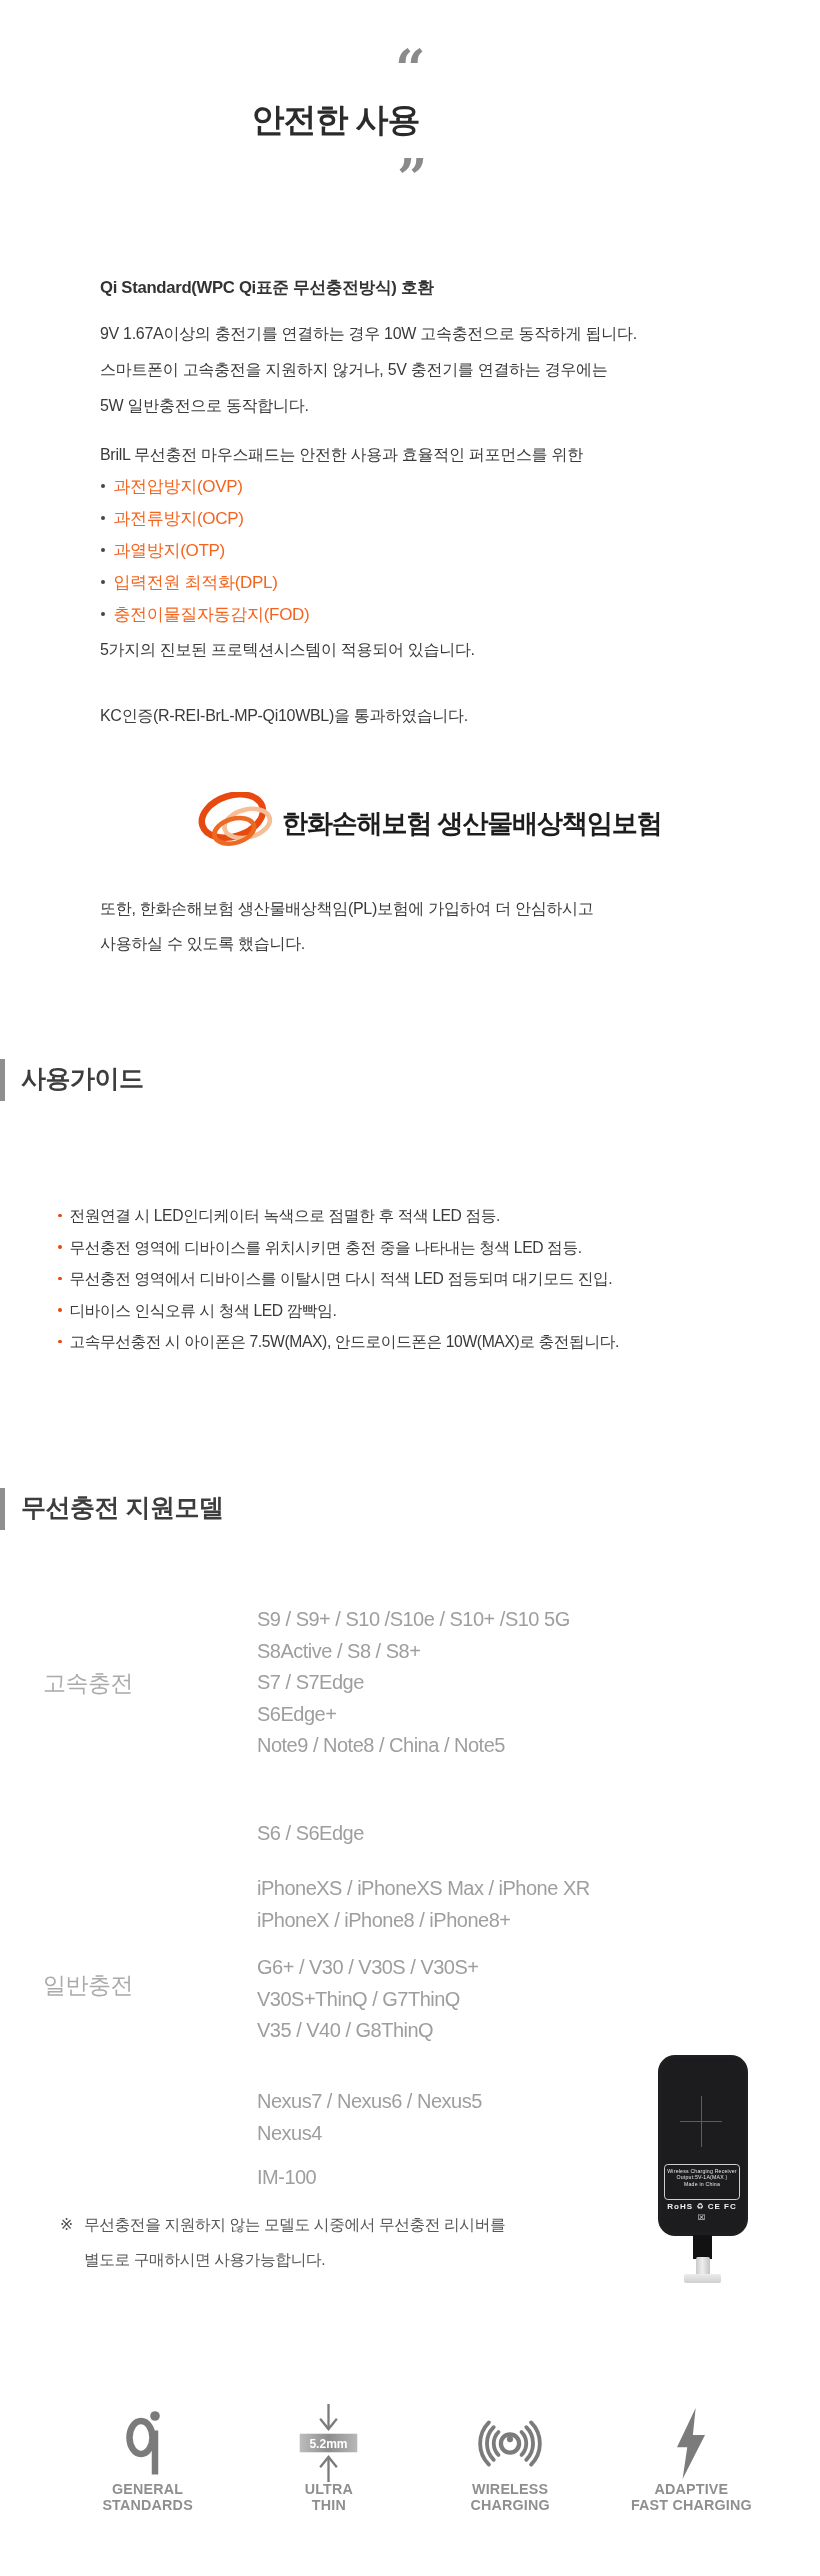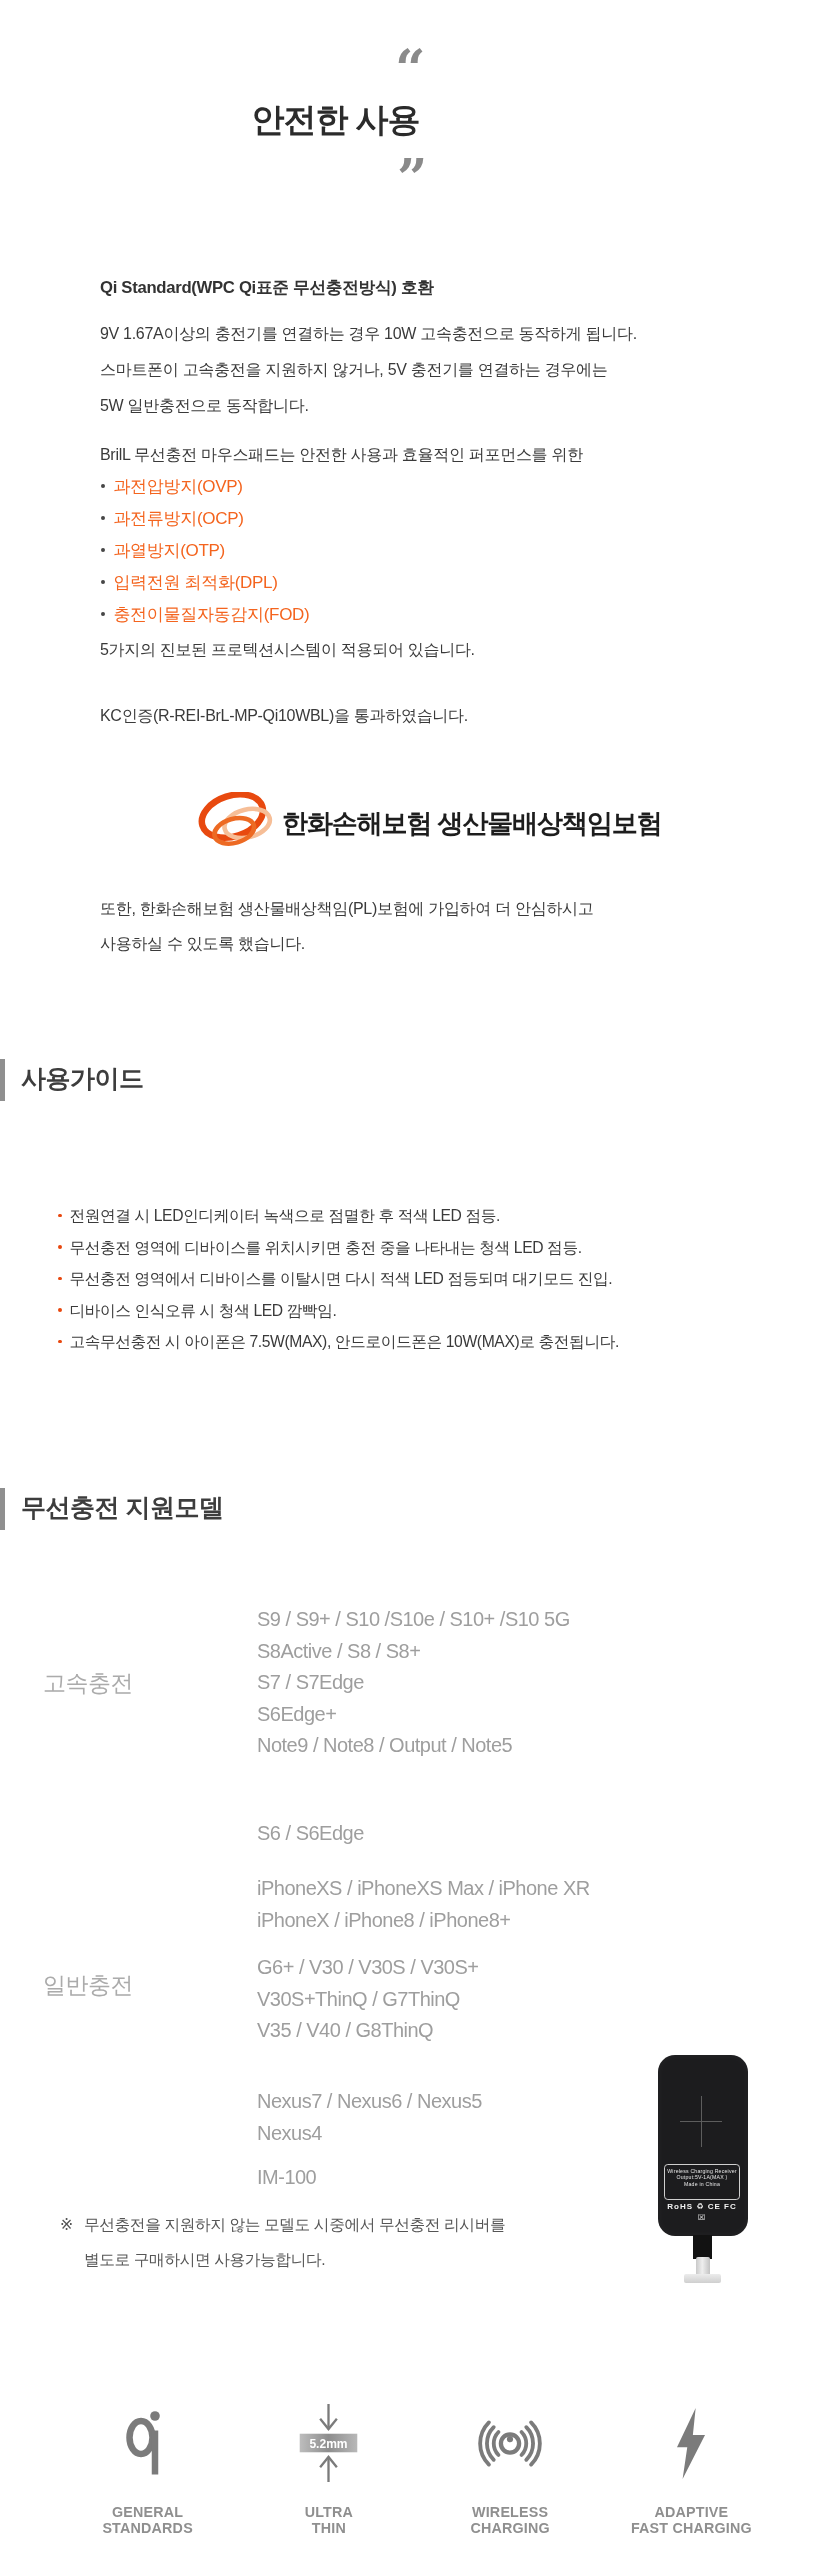--- a/index.html
+++ b/index.html
@@ -52,21 +52,21 @@
   .rc-plate .tiny { font-size:5.2px; line-height:6.5px; color:#e6e6e6; letter-spacing:0.2px; }
   .rc-plate .cert { font-size:8px; line-height:10.5px; font-weight:bold; color:#f2f2f2; letter-spacing:1px; margin-top:15px; }
   .rc-stem { left:693px; top:2235px; width:19px; height:24px; background:#121212; }
   .rc-conn { left:696px; top:2257px; width:14.3px; height:18px; background:linear-gradient(90deg,#c9c9c9,#eeeeee 45%,#c2c2c2); border-radius:1.9px 1.9px 0 0; }
   .rc-flange { left:684px; top:2274px; width:37px; height:8.6px; background:linear-gradient(#ececec,#cfcfcf); border-radius:1.9px; }
 
   
   .features { left:57px; top:2404px; width:725px; display:flex; }
   .feat-col { flex:1; display:flex; flex-direction:column; align-items:center; }
   .feat-iconbox { height:78px; display:flex; align-items:center; justify-content:center; }
-  .feat-label { margin-top:23px; text-align:center; font-size:14.3px; font-weight:800; color:#8f8f8f; line-height:15.7px; letter-spacing:0.2px; white-space:nowrap; }
+  .feat-label { text-align:center; font-size:14.3px; font-weight:800; color:#8f8f8f; line-height:15.7px; letter-spacing:0.2px; white-space:nowrap; }
 </style>
 </head>
 <body>
 
 <div class="page">
 
   <div class="abs quote" style="left:395px; top:42px;">“</div>
   <div class="abs main-title" style="left:0; top:98px;">안전한 사용</div>
   <div class="abs quote" style="left:397px; top:151px;">”</div>
 
@@ -114,21 +114,21 @@
 
   <div class="abs sec-bar" style="top:1488px;"></div>
   <div class="abs sec-title" style="left:21px; top:1491px;">무선충전 지원모델</div>
 
   <div class="abs model-label" style="left:43px; top:1668px;">고속충전</div>
   <div class="abs model-lines" style="left:241px; top:1604px;">
     <div>S9 / S9+ / S10 /S10e / S10+ /S10 5G</div>
     <div>S8Active / S8 / S8+</div>
     <div>S7 / S7Edge</div>
     <div>S6Edge+</div>
-    <div>Note9 / Note8 / Output / Note5</div>
+    <div>Note9 / Note8 / China / Note5</div>
   </div>
 
   <div class="abs model-label" style="left:43px; top:1946px;margin-top:24px;">일반충전</div>
   <div class="abs model-lines" style="left:241px; top:1818px;">
     <div>S6 / S6Edge</div>
   </div>
   <div class="abs model-lines" style="left:241px; top:1873px;">
     <div>iPhoneXS / iPhoneXS Max / iPhone XR</div>
     <div>iPhoneX / iPhone8 / iPhone8+</div>
   </div>

